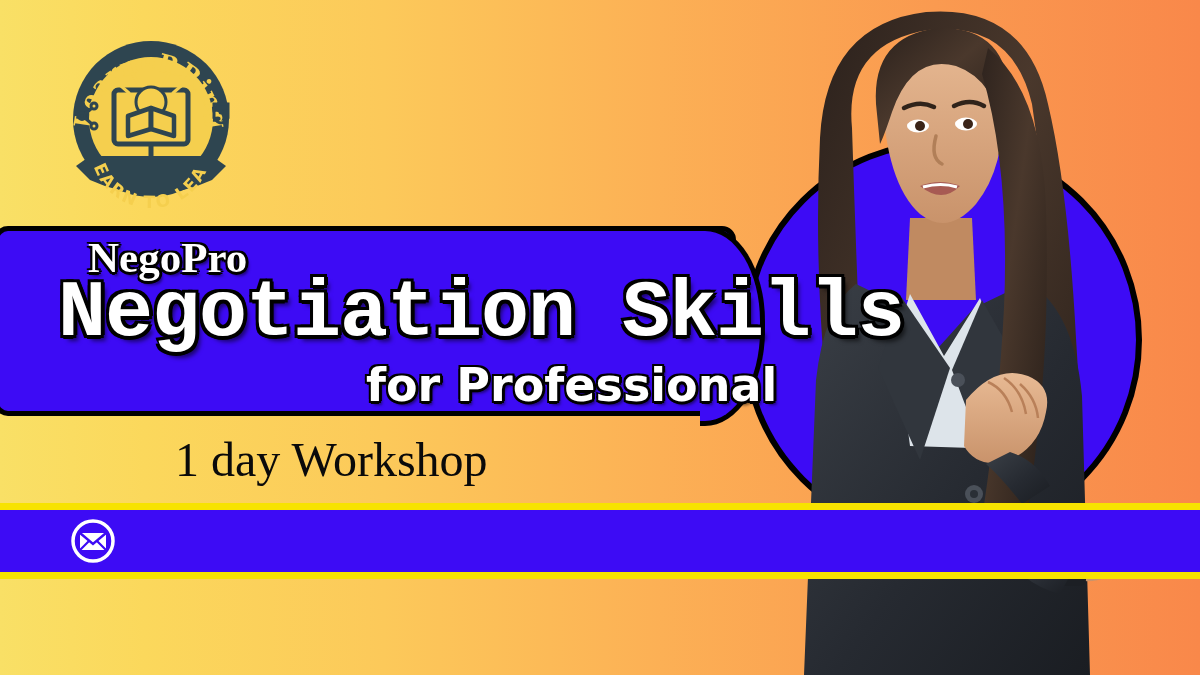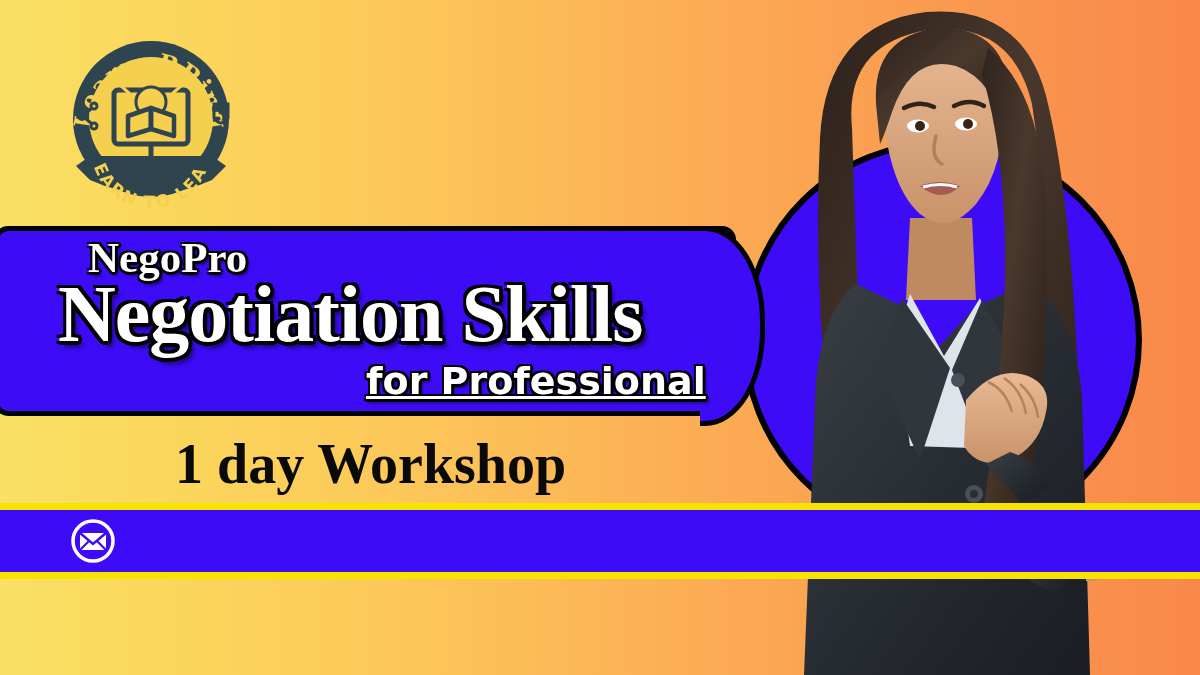--- a/index.html
+++ b/index.html
@@ -80,46 +80,45 @@
     letter-spacing:0px;
     text-shadow:
       -2px -2px 0 #000, 2px -2px 0 #000,
       -2px  2px 0 #000, 2px  2px 0 #000,
        0px  3px 0 #000, 3px  0px 0 #000,
        3px  4px 3px rgba(0,0,0,.55);
   }
   #main-title {
     left:58px; top:274px;
     font-size:80px;
-    font-family:Liberation Serif, serif;
+    font-family:Liberation Mono, monospace;
     letter-spacing:-1px;
     text-shadow:
       -3px -3px 0 #000, 3px -3px 0 #000,
       -3px  3px 0 #000, 3px  3px 0 #000,
        0px  4px 0 #000, 4px  0px 0 #000,
        5px  6px 4px rgba(0,0,0,.55);
     text-align: center;
   }
   #sub-title {
     left:366px; top:362px;
-    font-size:38px;
+    font-size:46px;
     font-family:"DejaVu Sans", sans-serif;
     text-shadow:
       -2px -2px 0 #000, 2px -2px 0 #000,
       -2px  2px 0 #000, 2px  2px 0 #000,
        0px  3px 0 #000, 3px  0px 0 #000,
        3px  4px 3px rgba(0,0,0,.5);
-    text-decoration: underline;
   }
 
   
   #workshop {
     position:absolute;
     left:175px; top:432px;
-    font-size:56px; font-weight:bold;
+    font-size:48px; font-weight:normal;
     color:#0A0A0A;
     white-space:nowrap;
     z-index:4;
     font-family:"Liberation Serif", serif;
   }
 
   
   #email-bar {
     position:absolute;
     left:0; top:503px;

